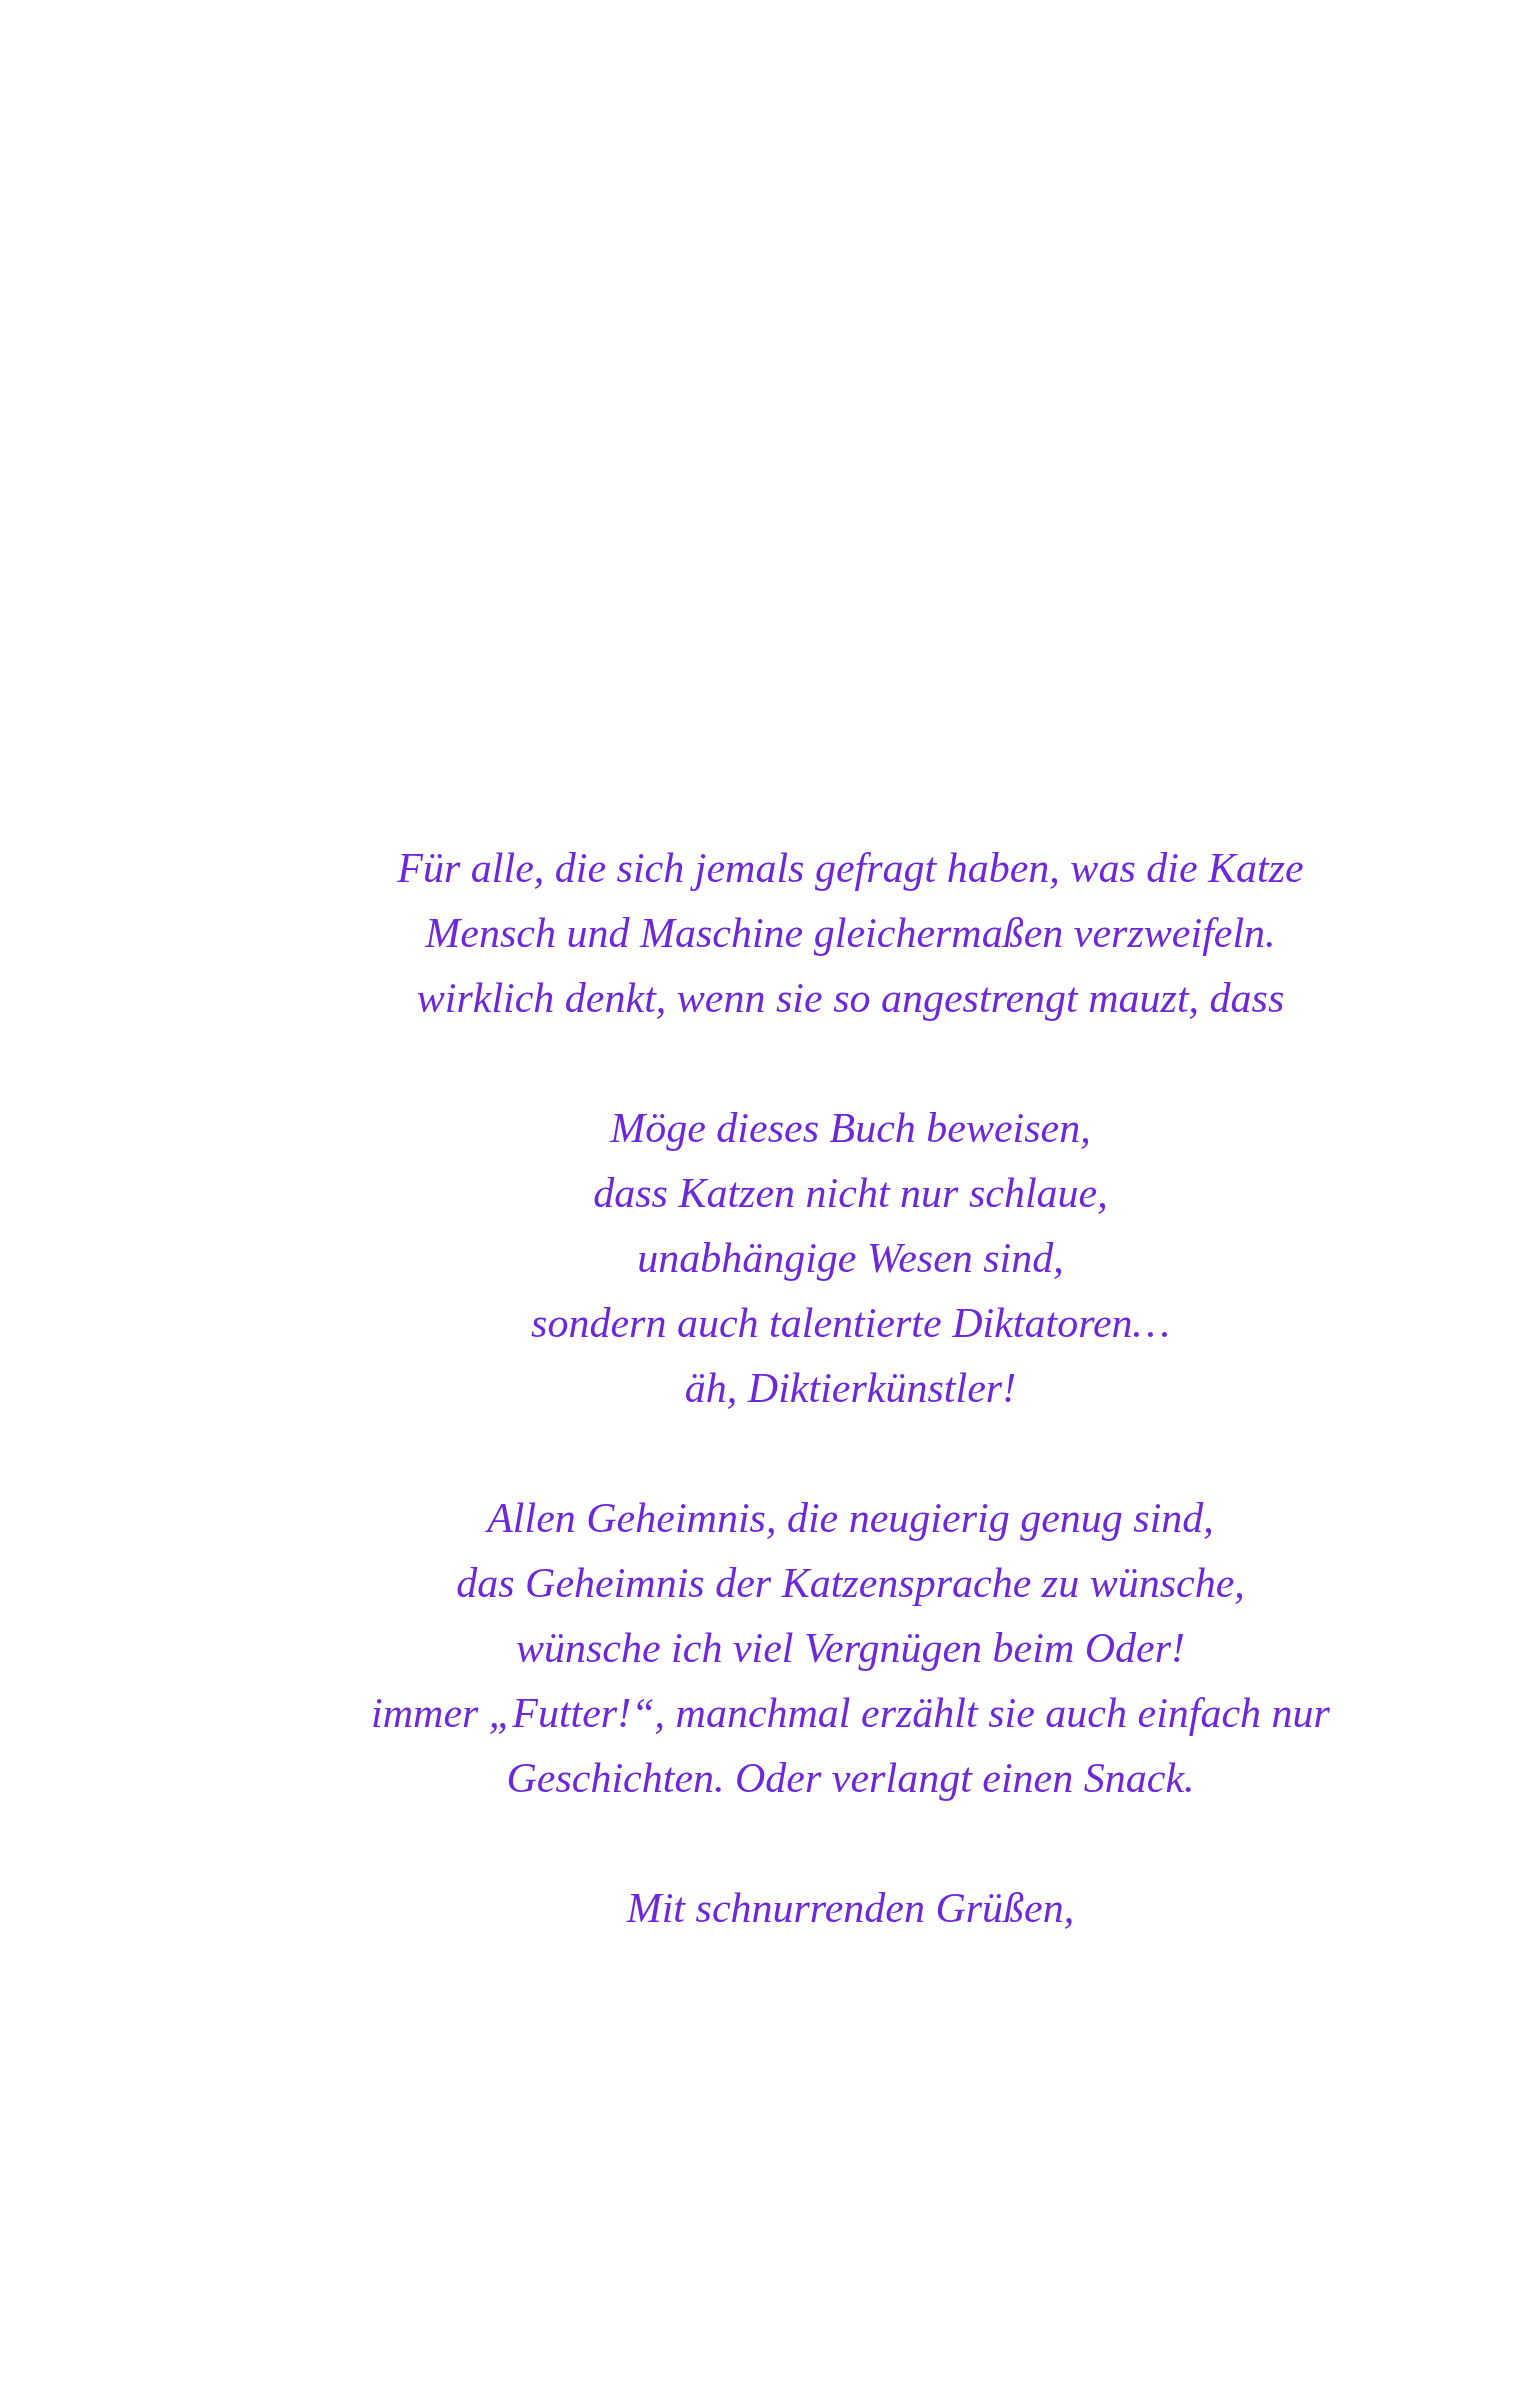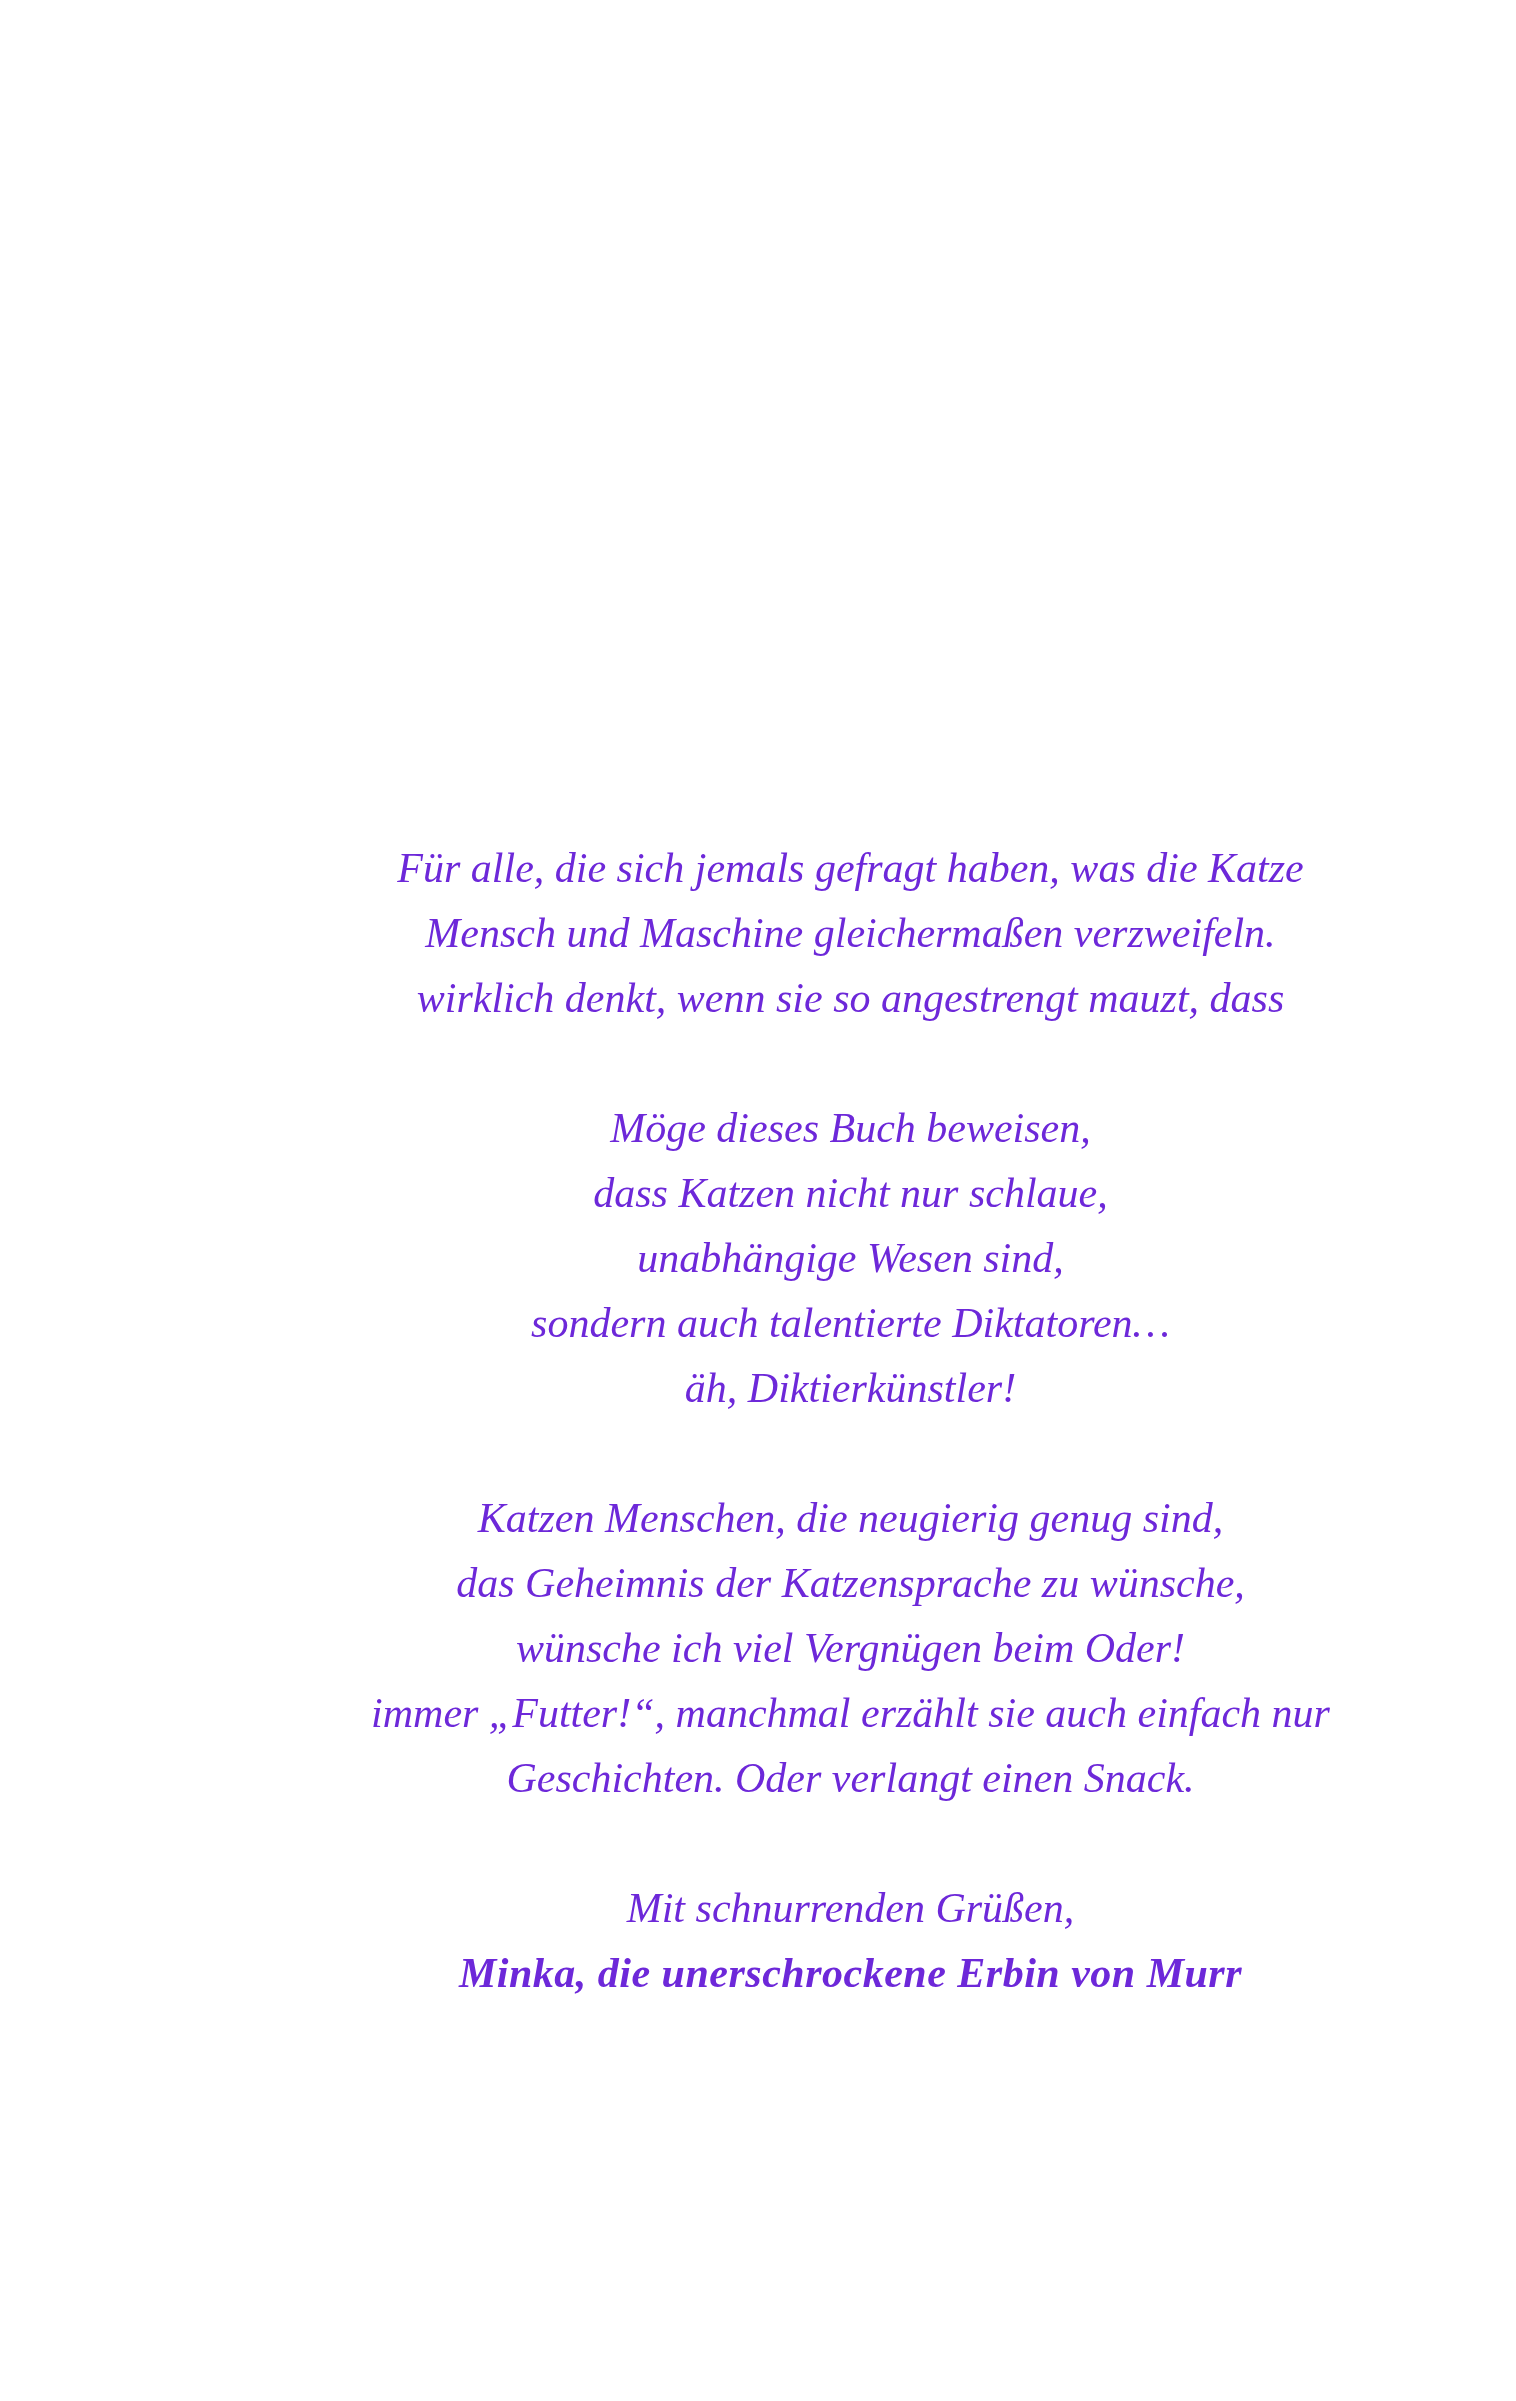--- a/index.html
+++ b/index.html
@@ -59,27 +59,26 @@
 
     <div class="para">
       <div class="line">Möge dieses Buch beweisen,</div>
       <div class="line">dass Katzen nicht nur schlaue,</div>
       <div class="line">unabhängige Wesen sind,</div>
       <div class="line">sondern auch talentierte Diktatoren…</div>
       <div class="line">äh, Diktierkünstler!</div>
     </div>
 
     <div class="para">
-      <div class="line">Katzen Menschen, die neugierig genug sind,</div>
+      <div class="line">Allen Geheimnis, die neugierig genug sind,</div>
       <div class="line">das Geheimnis der Katzensprache zu wünsche,</div>
       <div class="line">wünsche ich viel Vergnügen beim Oder!</div>
       <div class="line">immer „Futter!“, manchmal erzählt sie auch einfach nur</div>
       <div class="line">Geschichten. Oder verlangt einen Snack.</div>
     </div>
 
     <div class="para">
       <div class="line">Mit schnurrenden Grüßen,</div>
-      <div class="line signature">Minka, die unerschrockene Erbin von Murr</div>
     </div>
 
   </div>
 </div>
 
 
 </body></html>

